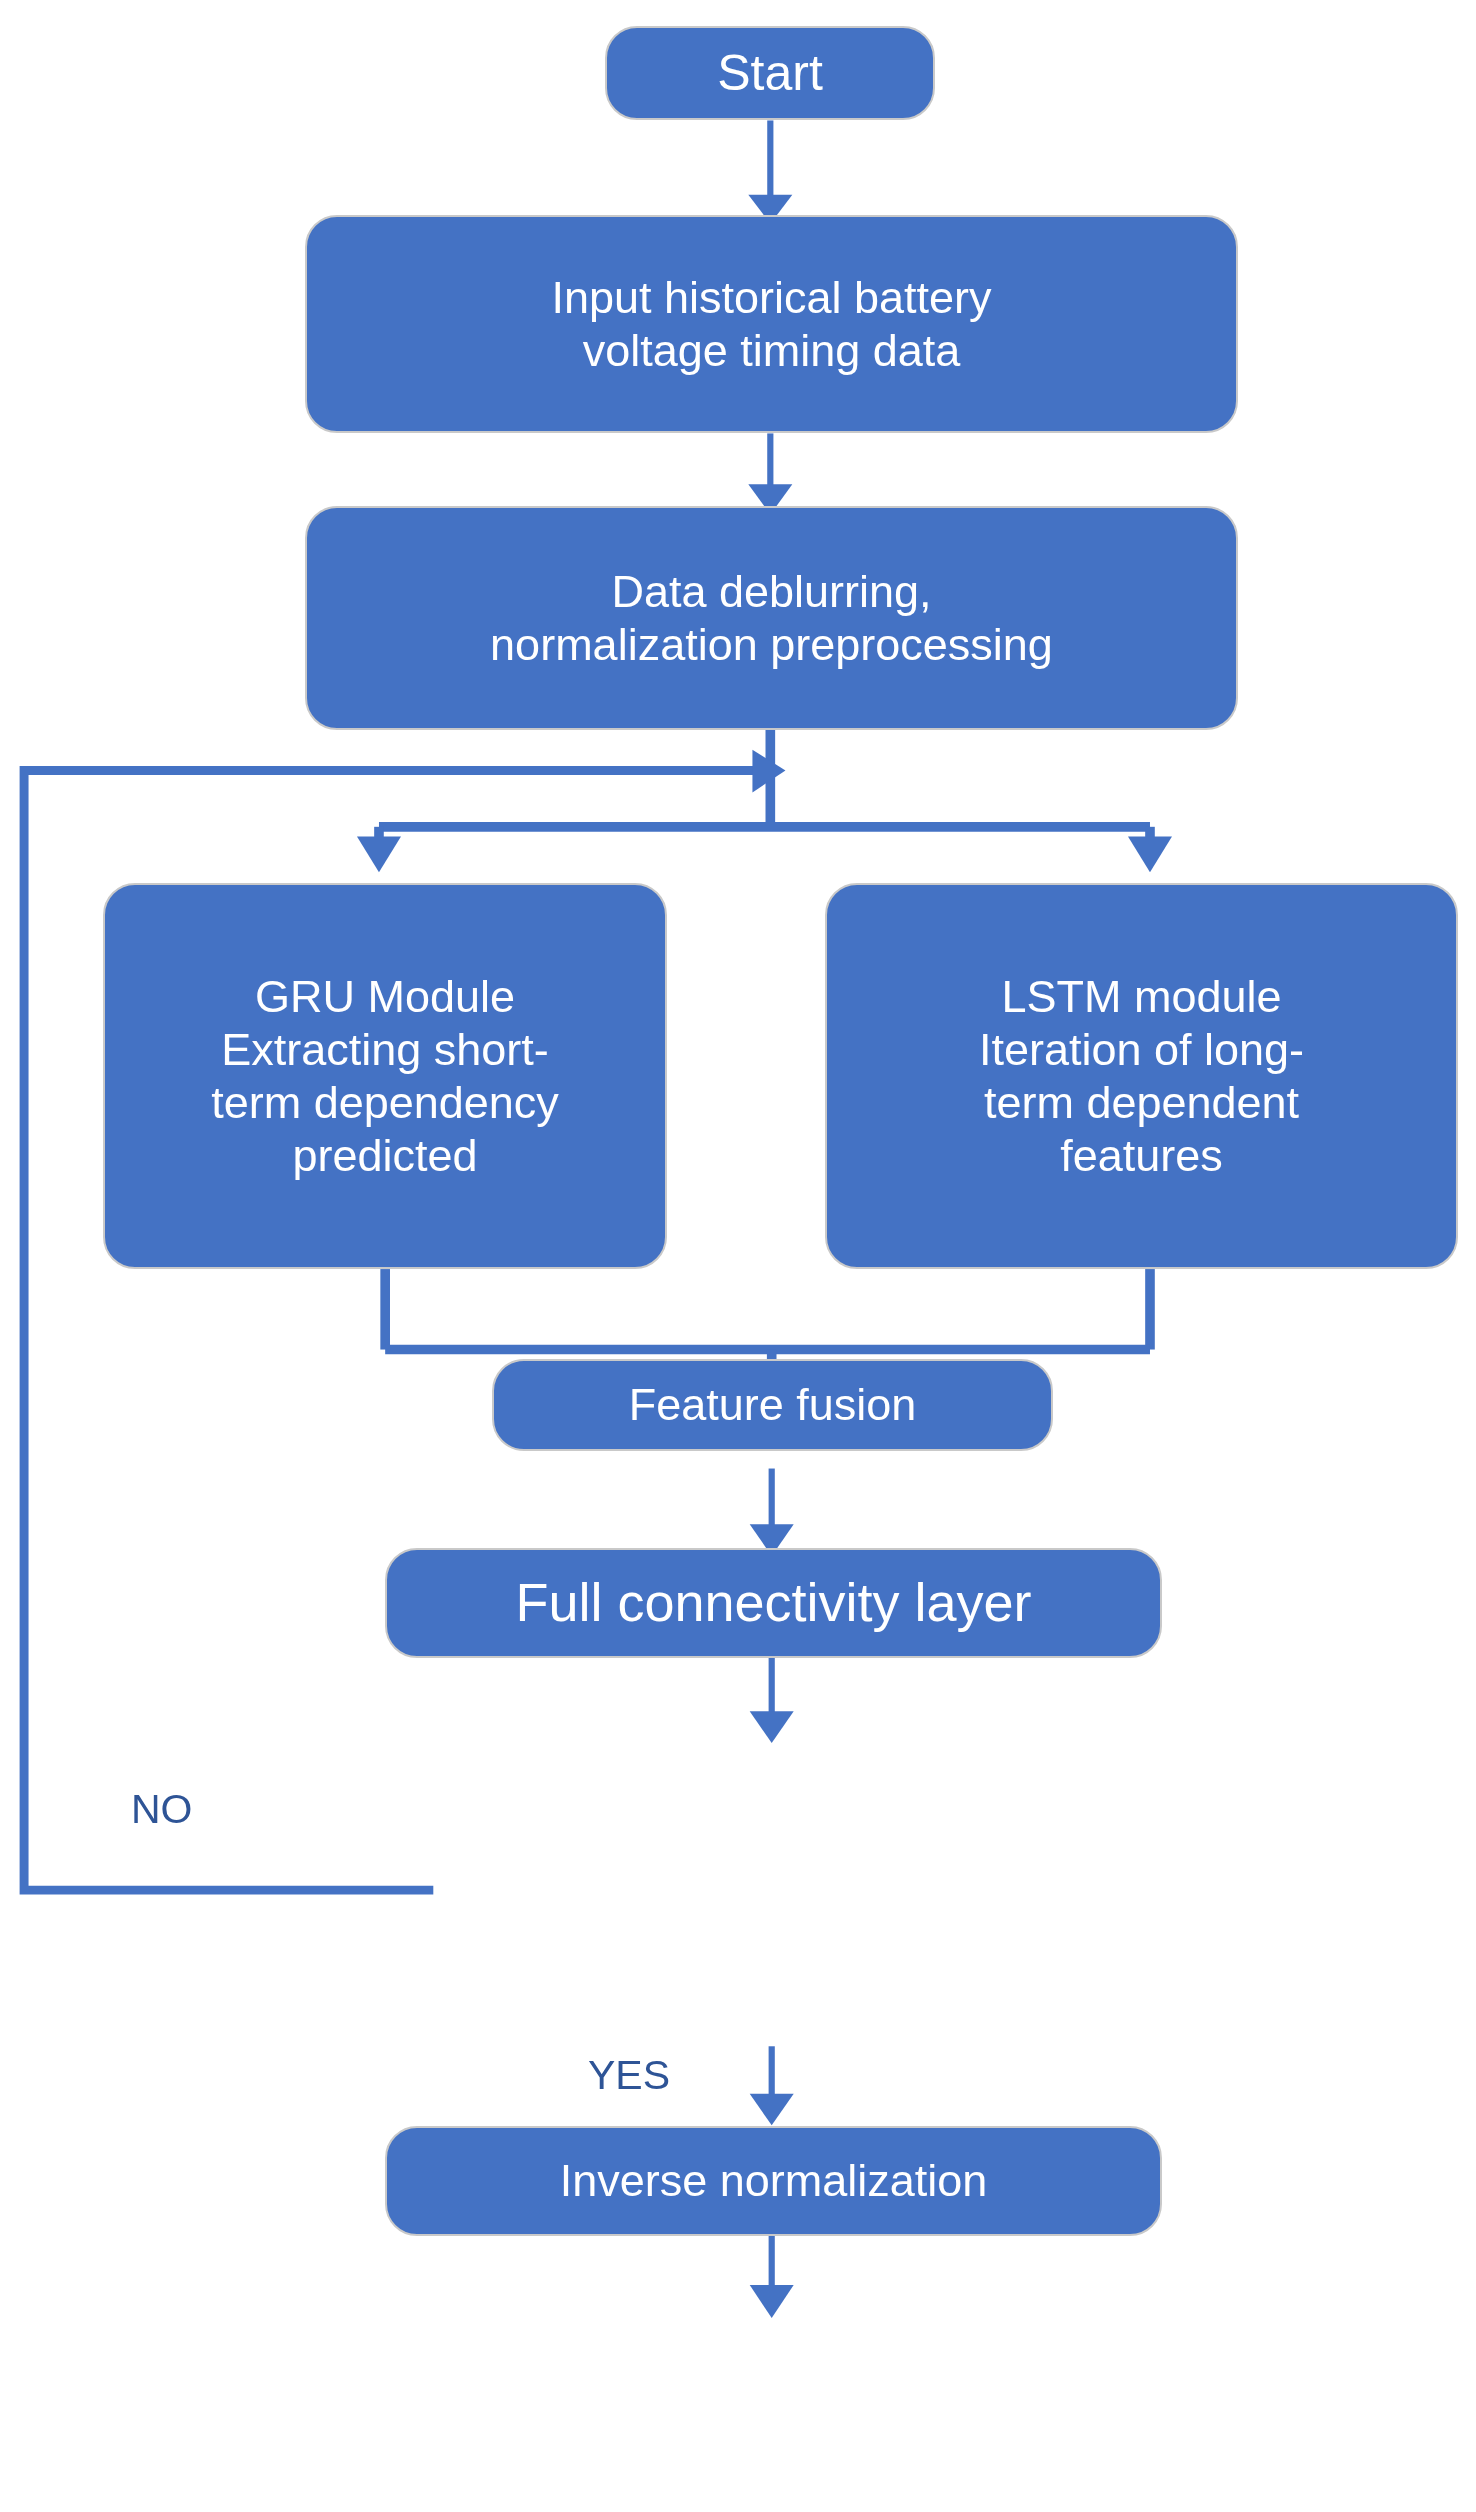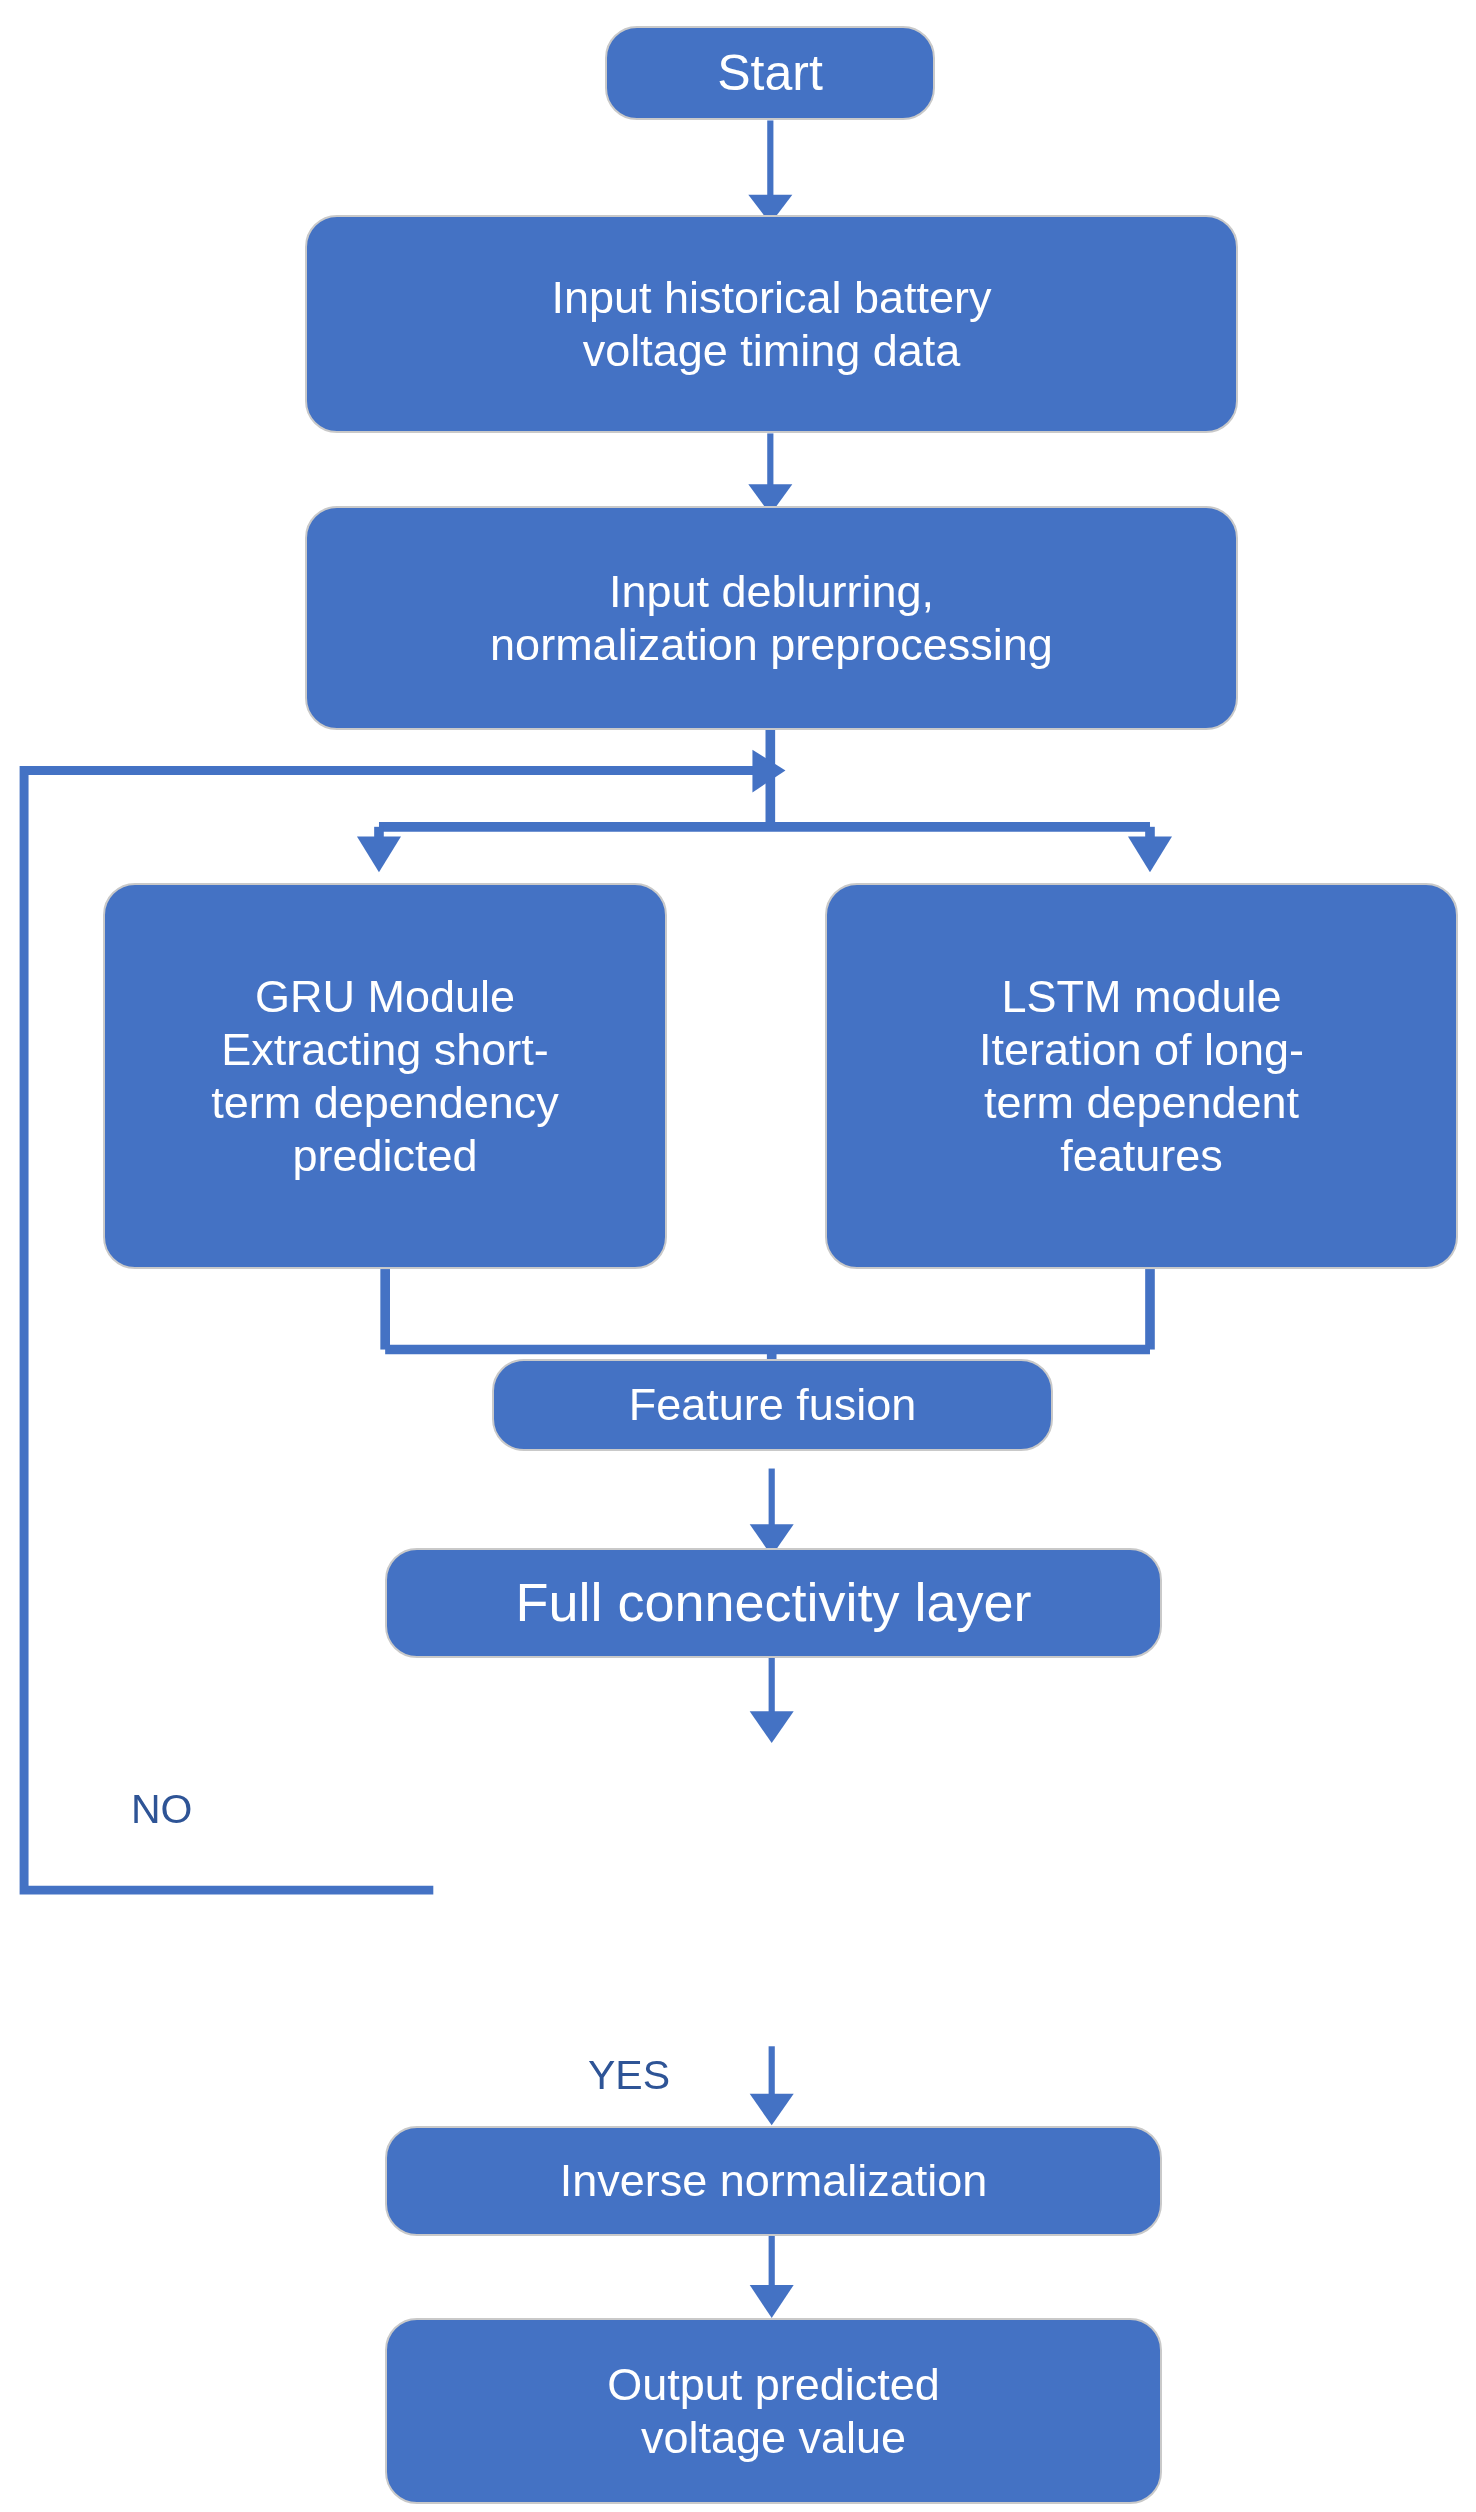--- a/index.html
+++ b/index.html
@@ -116,21 +116,21 @@
   <div class="node terminator" style="left:605px;top:26px;width:330px;height:94px;font-size:50px;">
     <span>Start</span>
   </div>
 
   <div class="node" style="left:305px;top:215px;width:933px;height:218px;font-size:45px;">
     <span>Input historical battery
 voltage timing data</span>
   </div>
 
   <div class="node" style="left:305px;top:506px;width:933px;height:224px;font-size:45px;">
-    <span>Input deblurring,
+    <span>Data deblurring,
 normalization preprocessing</span>
   </div>
 
   <div class="node" style="left:103px;top:883px;width:564px;height:386px;font-size:45px;">
     <span>GRU Module
 Extracting short-
 term dependency
 predicted</span>
   </div>
 
@@ -147,23 +147,19 @@
 
   <div class="node" style="left:385px;top:1548px;width:777px;height:110px;font-size:54px;">
     <span>Full connectivity layer</span>
   </div>
 
 
   <div class="node" style="left:385px;top:2126px;width:777px;height:110px;font-size:45px;">
     <span>Inverse normalization</span>
   </div>
 
-  <div class="node" style="left:385px;top:2318px;width:777px;height:186px;font-size:45px;">
-    <span>Output predicted
-voltage value</span>
-  </div>
 
   <div class="edge-label" style="left:131px;top:1789px;">NO</div>
 
   <div class="edge-label" style="left:588px;top:2055px;">YES</div>
 
 </div>
 
 
 </body></html>

